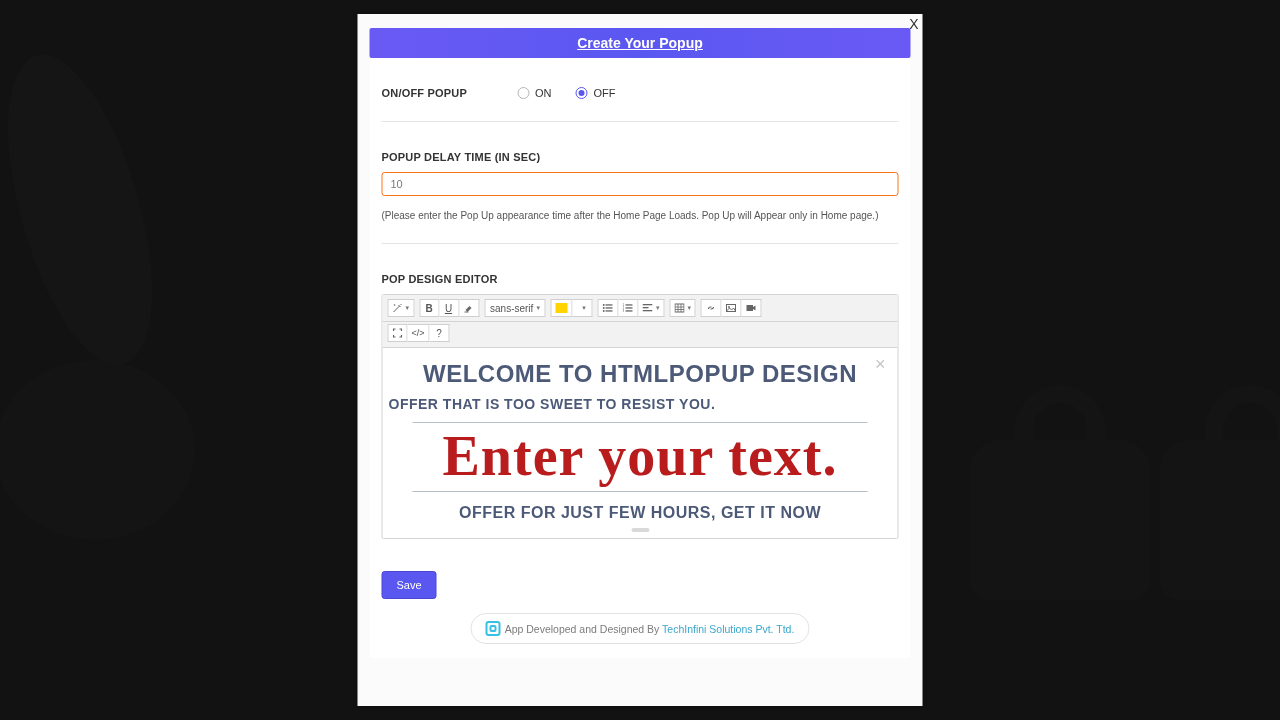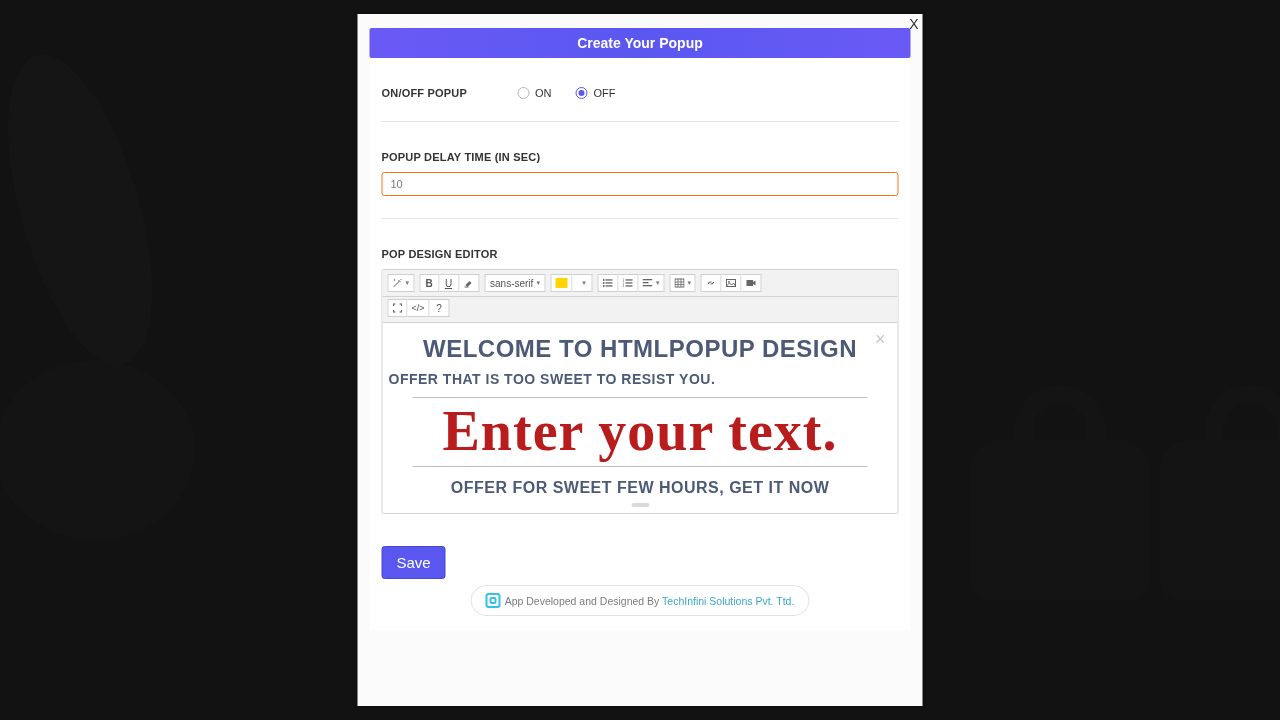--- a/index.html
+++ b/index.html
@@ -47,20 +47,21 @@
   .title-bar {
     margin: 14px 0 0 0;
     height: 30px;
     line-height: 30px;
     text-align: center;
     color: #fff;
     font-weight: bold;
     font-size: 14px;
     background: linear-gradient(90deg,#6a5af5,#5a57f0,#6a5af5);
     border-radius: 2px;
+    text-decoration: underline;
   }
   .content { background:#fff; padding: 0 12px 14px 12px; }
   .section { padding-top: 29px; }
   .section.border { border-bottom: 1px solid #e4e4e4; padding-bottom: 22px; }
   .lbl {
     font-size: 11px;
     font-weight: bold;
     color: #333;
     letter-spacing: .2px;
   }
@@ -121,29 +122,29 @@
     letter-spacing:1px;
   }
   .offer2 { text-align:center; color:#4c5a78; font-size:16px; font-weight:700; letter-spacing:.5px; margin-top:12px;}
   .resize-handle { width:18px; height:4px; background:#d9d9d9; margin:6px auto -6px auto; border-radius:2px;}
 
   .save-btn {
     margin-top: 32px;
     display: inline-block;
     background: #5a57f0;
     color:#fff;
-    font-size:15px;
+    font-size:11px;
     padding: 7px 14px;
     border-radius:3px;
     border:1px solid #4a47d4;
     cursor:pointer;
   }
 
   .credit {
-    margin:6px auto 0 auto;
+    margin:14px auto 0 auto;
     width: fit-content;
     border:1px solid #e2e2e2;
     border-radius: 18px;
     padding:7px 14px;
     font-size:10.5px;
     color:#7c7c7c;
     display:flex; align-items:center; gap:4px;
   }
   .credit-link { color:#3aa6cf; }
   .credit-icon {
@@ -183,20 +184,21 @@
         <label class="radio-wrap">
           <span class="radio selected"></span>
           <span>OFF</span>
         </label>
       </div>
     </div>
 
     <div class="section border">
       <div class="lbl">POPUP DELAY TIME (IN SEC)</div>
       <input class="delay-input" value="10" style="">
+      <div class="hint">(Please enter the Pop Up appearance time after the Home Page Loads. Pop Up will Appear only in Home page.)</div>
     </div>
 
     <div class="section">
       <div class="lbl">POP DESIGN EDITOR</div>
 
       <div class="editor">
         <div class="tb">
           <div class="grp">
             <span class="btn">
               <svg width="10" height="10" viewBox="0 0 10 10">
@@ -303,21 +305,21 @@
           </div>
         </div>
 
         <div class="canvas">
           <span class="canvas-close">×</span>
           <div class="h1">WELCOME TO HTMLPOPUP DESIGN</div>
           <div class="offer1">OFFER THAT IS TOO SWEET TO RESIST YOU.</div>
           <div class="hr"></div>
           <div class="big">Enter your text.</div>
           <div class="hr"></div>
-          <div class="offer2">OFFER FOR SWEET FEW HOURS, GET IT NOW</div>
+          <div class="offer2">OFFER FOR JUST FEW HOURS, GET IT NOW</div>
           <div class="resize-handle"></div>
         </div>
       </div>
 
       <span class="save-btn">Save</span>
 
       <div class="credit">
         <span class="credit-icon"></span>
         <span>
           <span>App Developed and Designed By </span><span class="credit-link">TechInfini Solutions Pvt. Ttd.</span>

